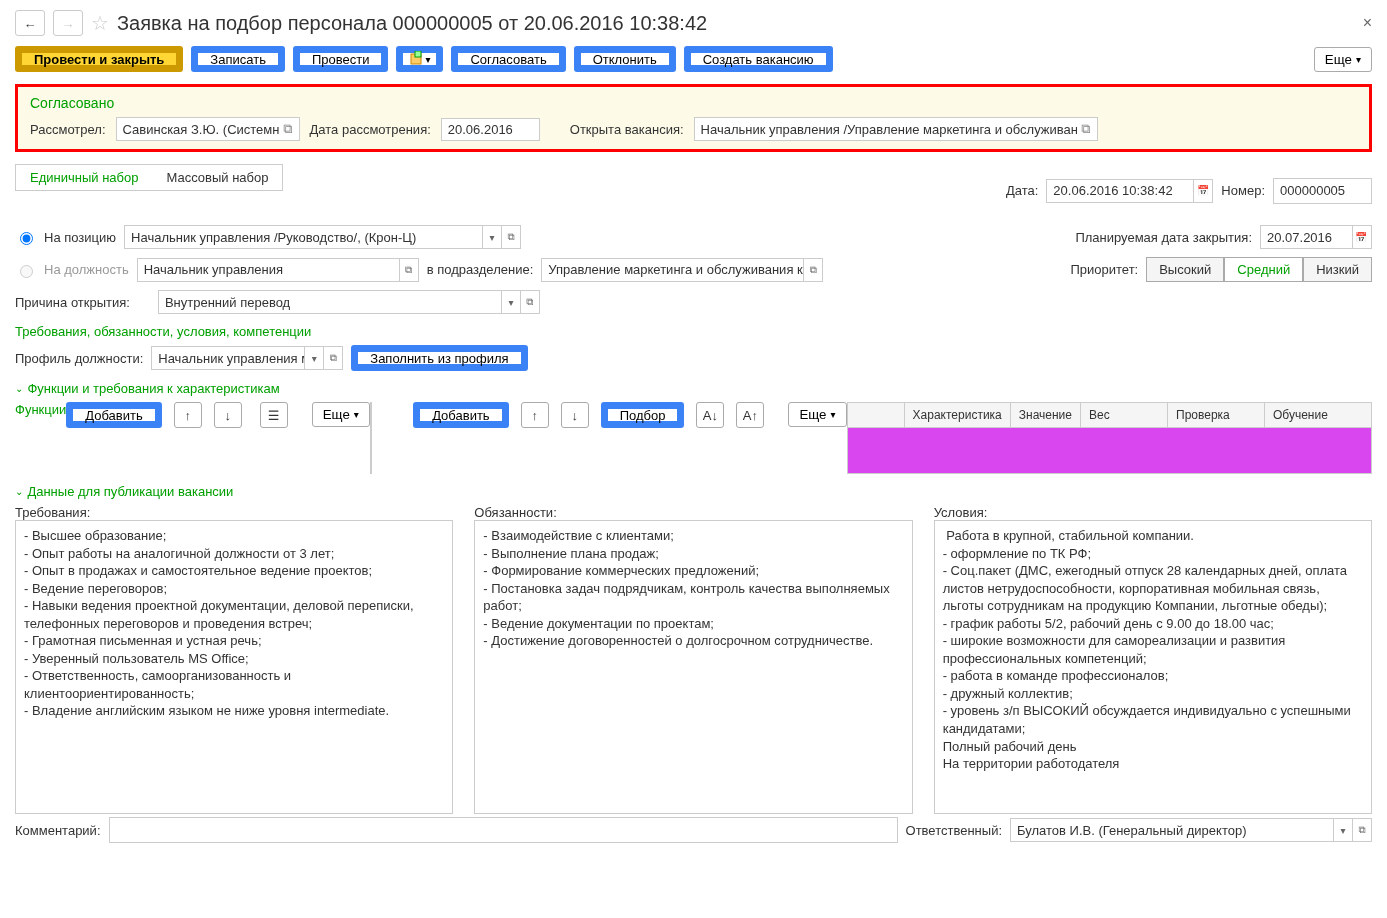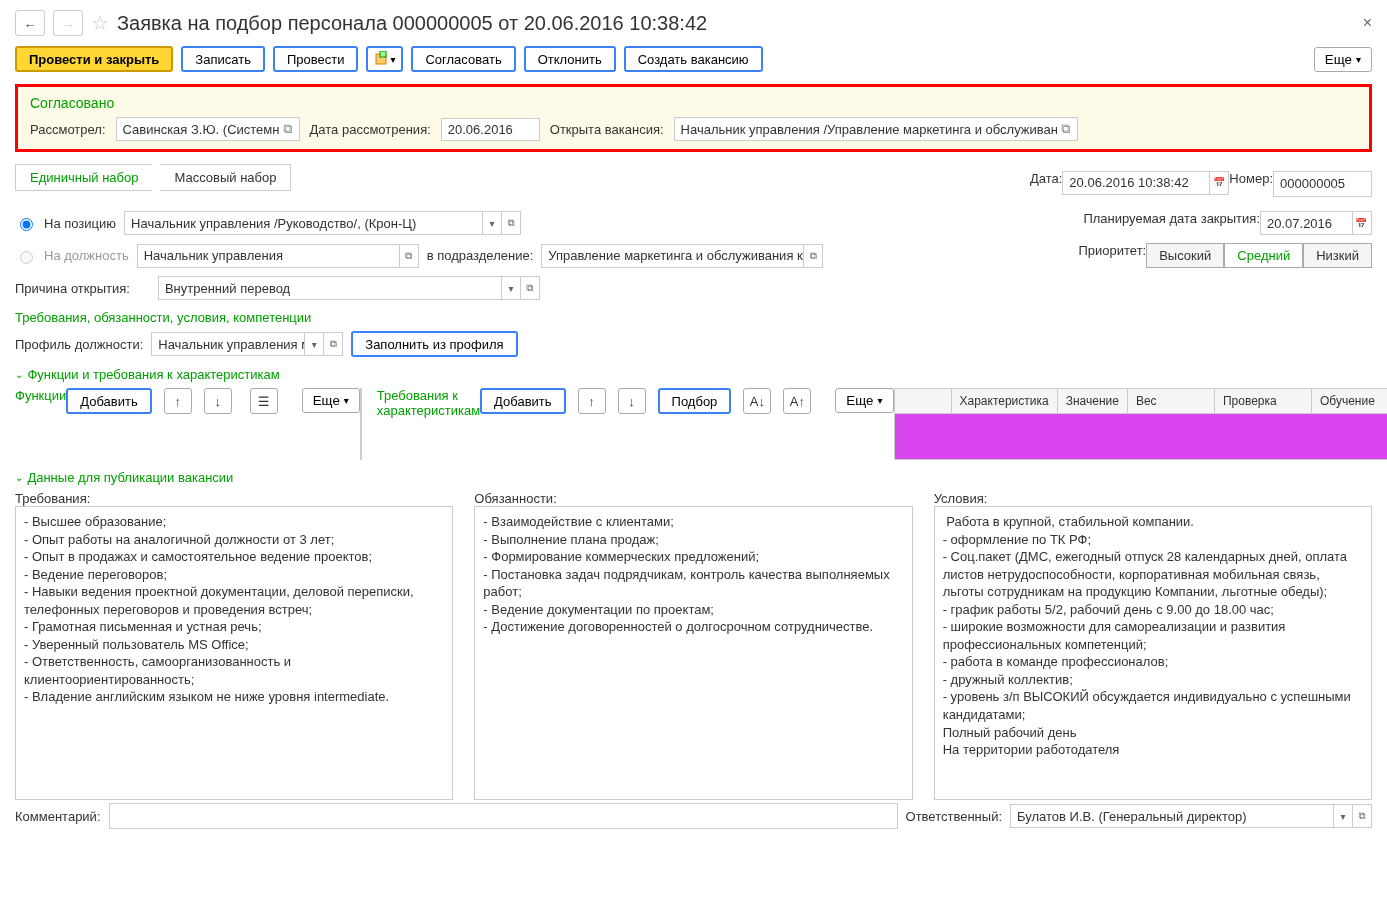--- a/index.html
+++ b/index.html
@@ -3,43 +3,43 @@
 <meta charset="utf-8">
 <style>
 html,body{margin:0;padding:0;font-family:Arial,sans-serif;font-size:13px;color:#333;background:#fff}
 .page{padding:10px 15px}
 .hdr{display:flex;align-items:center;gap:8px;margin-bottom:10px}
 .nav-btn{width:28px;height:24px;border:1px solid #ccc;background:#fff;border-radius:3px;display:flex;align-items:center;justify-content:center;cursor:pointer}
 .star{color:#ccc;font-size:20px;cursor:pointer}
 .title{font-size:20px;font-weight:normal;color:#333}
 .close-x{margin-left:auto;font-size:16px;color:#666;cursor:pointer}
 .toolbar{display:flex;gap:8px;margin-bottom:12px;align-items:center}
-.btn{border:2px solid #3b82f6;background:#fff;padding:4px 12px;border-radius:3px;cursor:pointer;font-size:13px;height:26px;display:flex;align-items:center}
+.btn{border:7px solid #3b82f6;background:#fff;padding:4px 12px;border-radius:3px;cursor:pointer;font-size:13px;height:26px;display:flex;align-items:center}
 .btn-primary{background:#ffd633;border-color:#cc9900;font-weight:bold}
 .btn-icon{padding:4px 6px}
 .btn-more{border:1px solid #aaa;background:#fff;padding:4px 10px;border-radius:3px;cursor:pointer;display:flex;align-items:center;gap:4px}
 .highlight-box{border:3px solid red;background:#fdfbe8;padding:8px 12px;margin-bottom:12px}
 .status-approved{color:#00a000;font-size:14px;margin-bottom:6px}
 .hl-row{display:flex;align-items:center;gap:10px;flex-wrap:wrap}
 .hl-lbl{color:#333}
 .hl-field{border:1px solid #ccc;background:#fff;padding:3px 6px;display:flex;align-items:center;gap:4px}
 .hl-field .open-icon{margin-left:auto;color:#888;cursor:pointer}
-.tabs{display:flex;align-items:flex-start;margin-bottom:12px;gap:8px}
+.tabs{display:flex;align-items:flex-start;margin-bottom:26px;gap:0}
 .tab{border:1px solid #ccc;padding:5px 14px;cursor:pointer;background:#fff}
 .tab.active{color:#00a000;background:#fff;border-right:none}
 .tab:not(.active){border-left:none}
 .form-row{display:flex;align-items:center;gap:8px;margin-bottom:8px}
 .radio{width:13px;height:13px}
 .lbl{white-space:nowrap}
 .lbl-dis{color:#999}
 .input{border:1px solid #ccc;padding:3px 6px;background:#fff;height:18px;display:flex;align-items:center}
 .input-grp{border:1px solid #ccc;display:flex;align-items:center;background:#fff}
 .input-grp .txt{padding:3px 6px;flex:1;overflow:hidden;white-space:nowrap}
 .input-grp .ib{border-left:1px solid #ccc;width:18px;height:22px;display:flex;align-items:center;justify-content:center;cursor:pointer;color:#666;font-size:10px}
-.right-col{margin-left:auto;display:flex;align-items:flex-start;}
+.right-col{margin-left:auto;display:flex;align-items:center;gap:8px}
 .prio-grp{display:flex}
 .prio{border:1px solid #aaa;padding:4px 12px;cursor:pointer;background:#f5f5f5}
 .prio.active{color:#00a000;background:#fff}
 .section-title{color:#00a000;margin:10px 0 6px}
 .collapse-hdr{color:#00a000;display:flex;align-items:center;gap:4px;cursor:pointer;margin:10px 0 6px}
 .two-col{display:flex;gap:15px}
 .col{flex:1;display:flex;flex-direction:row}
 .sub-lbl{color:#00a000;margin-bottom:4px}
 .tbl-toolbar{display:flex;gap:12px;align-items:flex-start;margin-bottom:4px}
 .ibtn{border:1px solid #aaa;background:#fff;width:26px;height:24px;border-radius:3px;display:flex;align-items:center;justify-content:center;cursor:pointer}
@@ -91,21 +91,21 @@
     <div class="hl-row">
       <span class="hl-lbl">Рассмотрел:</span>
       <div class="hl-field" style="width:170px">
         <span style="overflow:hidden;white-space:nowrap">Савинская З.Ю. (Системн</span>
         <span class="open-icon">⧉</span>
       </div>
       <span class="hl-lbl">Дата рассмотрения:</span>
       <div class="hl-field" style="width:85px">
         <span>20.06.2016</span>
       </div>
-      <span class="hl-lbl" style="">Открыта вакансия:</span>
+      <span class="hl-lbl" style="margin-left:20px">Открыта вакансия:</span>
       <div class="hl-field" style="width:390px">
         <span style="overflow:hidden;white-space:nowrap">Начальник управления /Управление маркетинга и обслуживани</span>
         <span class="open-icon">⧉</span>
       </div>
     </div>
   </div>
 
   <div class="form-row">
     <div class="tabs">
       <div class="tab active">Единичный набор</div>
@@ -198,21 +198,20 @@
         <div class="ibtn" style="margin-left:6px">☰</div>
         <div style="margin-left:auto"></div>
         <button class="btn-more">
             <span>Еще</span>
             <span class="chev">▾</span>
           </button>
       </div>
       <div class="grid"></div>
     </div>
     <div class="col">
-      <div class="sub-lbl">Требования к характеристикам</div>
       <div class="tbl-toolbar">
         <button class="btn">Добавить</button>
         <div class="ibtn">↑</div>
         <div class="ibtn">↓</div>
         <button class="btn">Подбор</button>
         <div class="ibtn">A↓</div>
         <div class="ibtn">A↑</div>
         <div style="margin-left:auto"></div>
         <button class="btn-more">
             <span>Еще</span>

